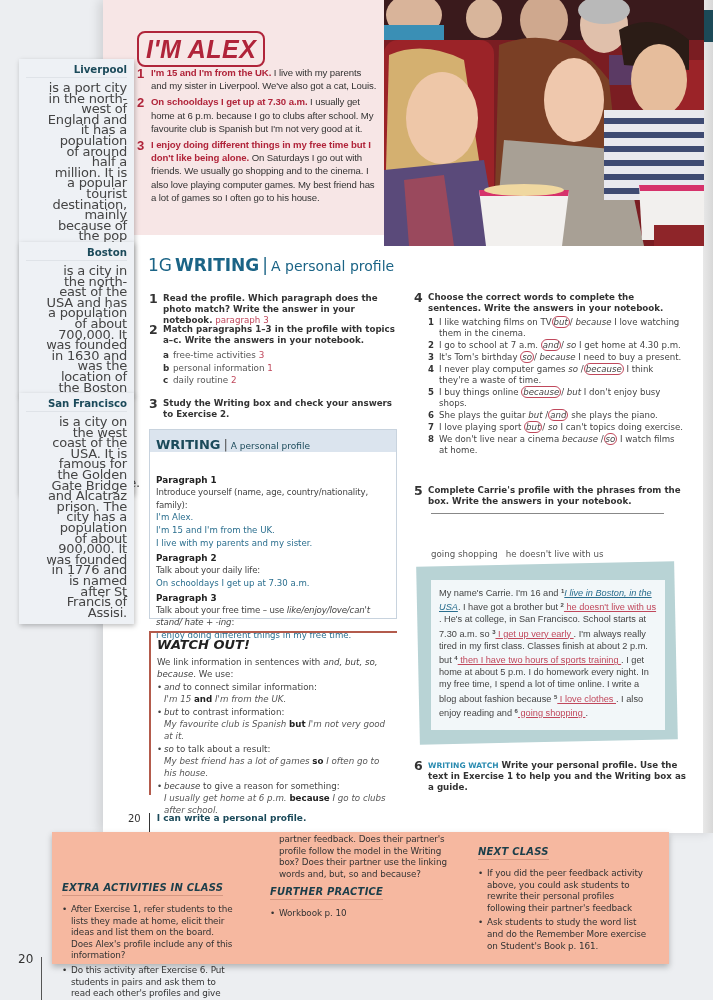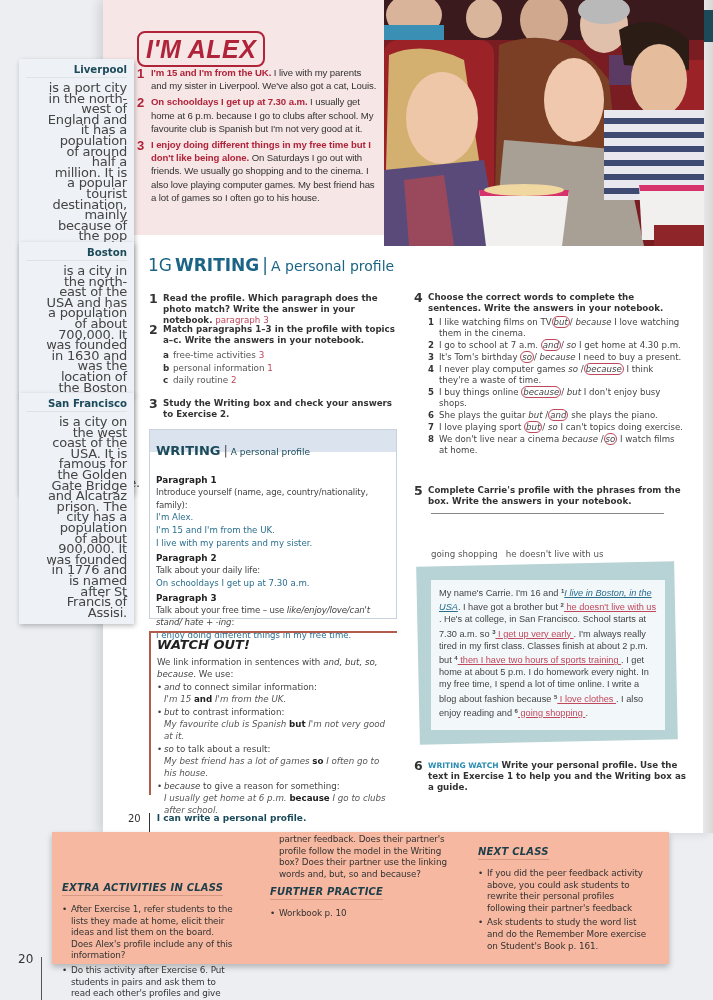--- a/index.html
+++ b/index.html
@@ -82,21 +82,21 @@
   .num-item { display: flex; font-size: 8.6px; line-height: 11px; color: #444; margin-bottom: 1px; }
   .num-n { width: 11px; flex-shrink: 0; font-weight: bold; color: #333; }
   .circ { border: 1px solid #c0485c; border-radius: 8px; padding: 0 1px; font-style: italic; }
   i { font-style: italic; }
 
   
   .writing-box {
     position: absolute; left: 149px; top: 429px; width: 248px; height: 190px;
     border: 1px solid #c8d3de; background: #fff;
   }
-  .wb-head { background: #dbe4ee; height: 22px; padding: 10px 6px; white-space: nowrap; color: #1b4a5a; }
+  .wb-head { background: #dbe4ee; height: 22px; padding: 4px 6px; white-space: nowrap; color: #1b4a5a; }
   .wb-title { font-size: 13px; font-weight: bold; }
   .wb-bar { font-size: 13px; margin: 0 3px; color: #555; }
   .wb-sub { font-size: 9px; }
   .wb-content { padding: 20px 6px; }
   .wb-para-title { font-size: 8.8px; font-weight: bold; color: #222; margin-top: 3px; line-height: 11px; }
   .wb-line { font-size: 8.6px; line-height: 12.5px; color: #444; letter-spacing: -0.15px; }
   .wb-example { font-size: 8.6px; line-height: 13px; color: #2a6e8e; }
 
   
   .watch-box {

